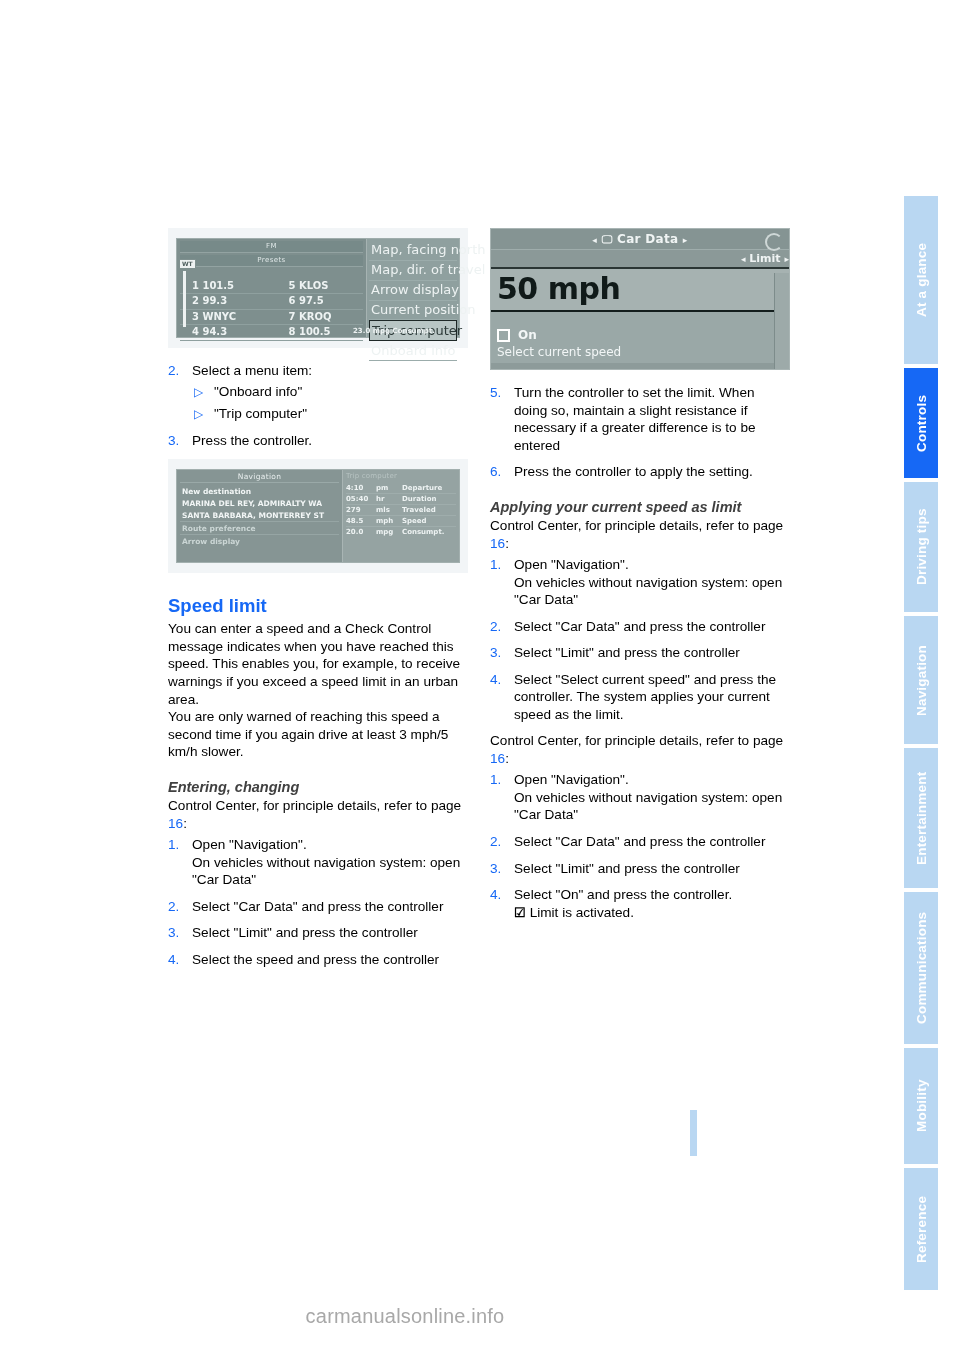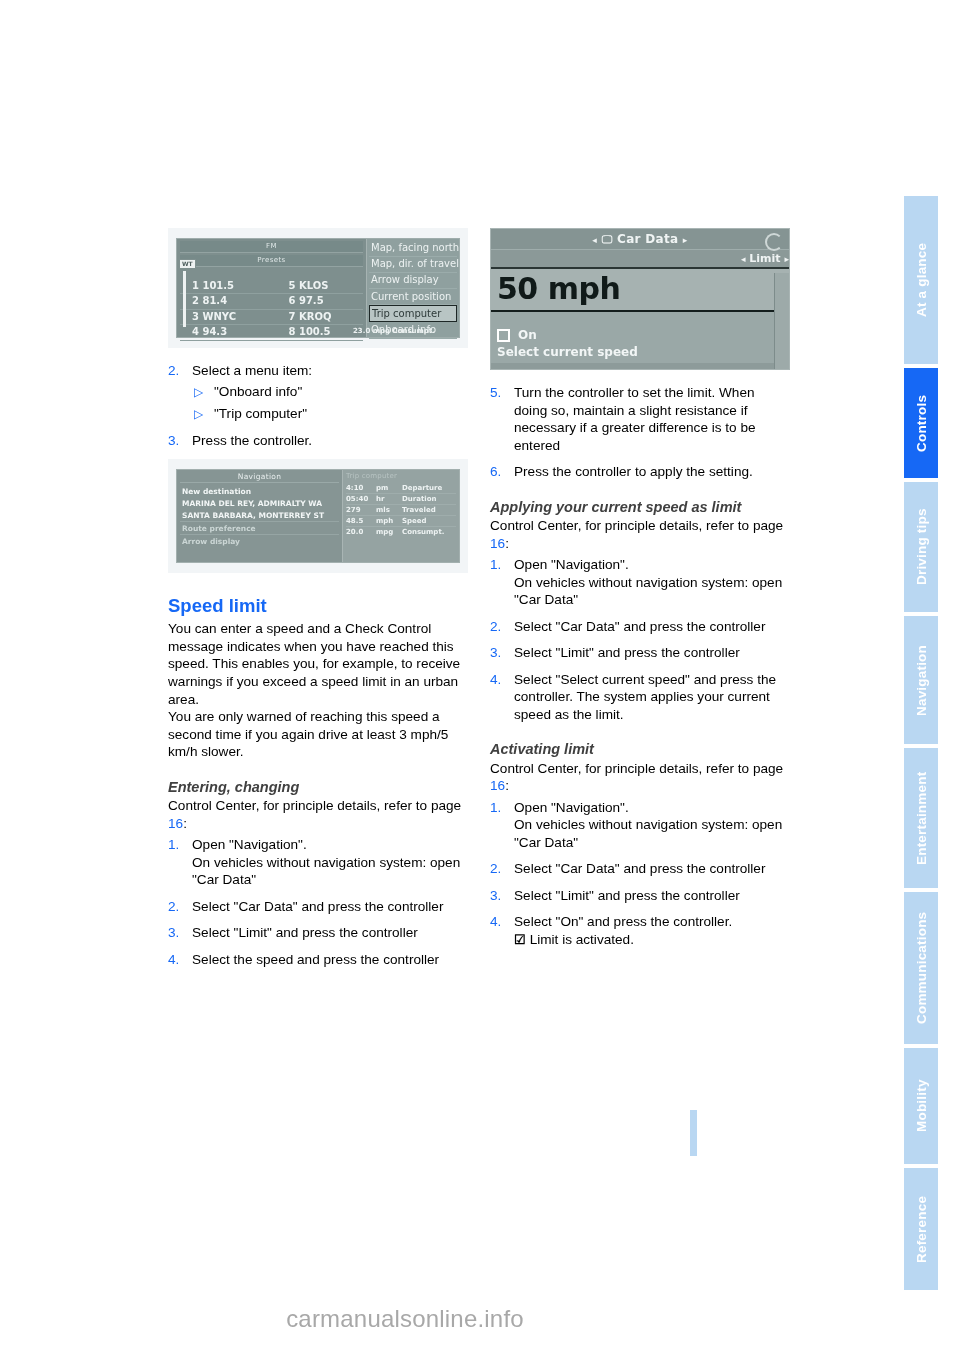--- a/index.html
+++ b/index.html
@@ -145,21 +145,21 @@
   }
   .idrive-right {
     width: 88px;
     background: #8fa09f;
     border-left: 1px solid #a6b3b2;
     padding: 2px 2px;
     position: relative;
   }
   .menu-item {
     padding: 1.3px 2px;
-    font-size: 10px;
+    font-size: 13px;
     color: #edf2f2;
     border-bottom: 1px solid #9bacab;
     white-space: nowrap;
   }
   .menu-item.sel {
     background: #b8c5c4;
     color: #2d3a39;
     border: 1px solid #1d2726;
   }
   .consump-line {
@@ -215,21 +215,21 @@
     color: #f2f6f6;
     font-size: 12px;
     font-weight: bold;
   }
   .cd-row { display: flex; align-items: center; gap: 8px; }
   .cd-box {
     width: 9px; height: 9px;
     border: 2px solid #ffffff;
     display: inline-block;
   }
-  .cd-note { margin-top: 3px; font-size: 12px; font-weight: bold; }
+  .cd-note { margin-top: 3px; font-size: 12px; font-weight: normal; }
   .cd-knob {
     position: absolute;
     right: 6px;
     top: 4px;
     width: 14px; height: 14px;
     border: 2px solid #cfd8d7;
     border-radius: 50%;
     border-right-color: transparent;
   }
   .cd-scroll {
@@ -378,21 +378,21 @@
     height: 46px;
     background: #b9d7f2;
   }
   #watermark {
     position: absolute;
     left: 0;
     top: 1305px;
     width: 810px;
     text-align: center;
     color: #a8a8a8;
-    font-size: 24px;
+    font-size: 20px;
     letter-spacing: .2px;
   }
 </style>
 </head>
 <body>
 
 <div id="page">
 
   <div class="col" id="col-left">
 
@@ -402,21 +402,21 @@
           <div class="bar">FM</div>
           <div class="bar">Presets</div>
           <div class="wt-chip">WT</div>
           <div class="tune-bar"></div>
           <div class="presets-grid">
             <div class="preset-row">
               <span class="pr-a">1 101.5</span>
               <span class="pr-b">5 KLOS</span>
             </div>
             <div class="preset-row">
-              <span class="pr-a">2 81.4</span>
+              <span class="pr-a">2 99.3</span>
               <span class="pr-b">6 97.5</span>
             </div>
             <div class="preset-row">
               <span class="pr-a">3 WNYC</span>
               <span class="pr-b">7 KROQ</span>
             </div>
             <div class="preset-row">
               <span class="pr-a">4 94.3</span>
               <span class="pr-b">8 100.5</span>
             </div>
@@ -548,21 +548,20 @@
     <p class="body"><span>Control Center, for principle details, refer to page </span><span class="pageref">16</span><span>:</span></p>
 
     <ol class="steps">
       <li style="white-space:pre-line;"><span class="num">1.</span><span>Open "Navigation".
 On vehicles without navigation system: open "Car Data"</span></li>
       <li><span class="num">2.</span><span>Select "Car Data" and press the controller</span></li>
       <li><span class="num">3.</span><span>Select "Limit" and press the controller</span></li>
       <li><span class="num">4.</span><span>Select "Select current speed" and press the controller. The system applies your current speed as the limit.</span></li>
     </ol>
 
-    <h3 class="sub">Activating limit</h3>
     <p class="body"><span>Control Center, for principle details, refer to page </span><span class="pageref">16</span><span>:</span></p>
 
     <ol class="steps">
       <li style="white-space:pre-line;"><span class="num">1.</span><span>Open "Navigation".
 On vehicles without navigation system: open "Car Data"</span></li>
       <li><span class="num">2.</span><span>Select "Car Data" and press the controller</span></li>
       <li><span class="num">3.</span><span>Select "Limit" and press the controller</span></li>
       <li><span class="num">4.</span><span>Select "On" and press the controller.</span><br><span class="checkglyph">☑</span><span>Limit is activated.</span></li>
     </ol>
   </div>

